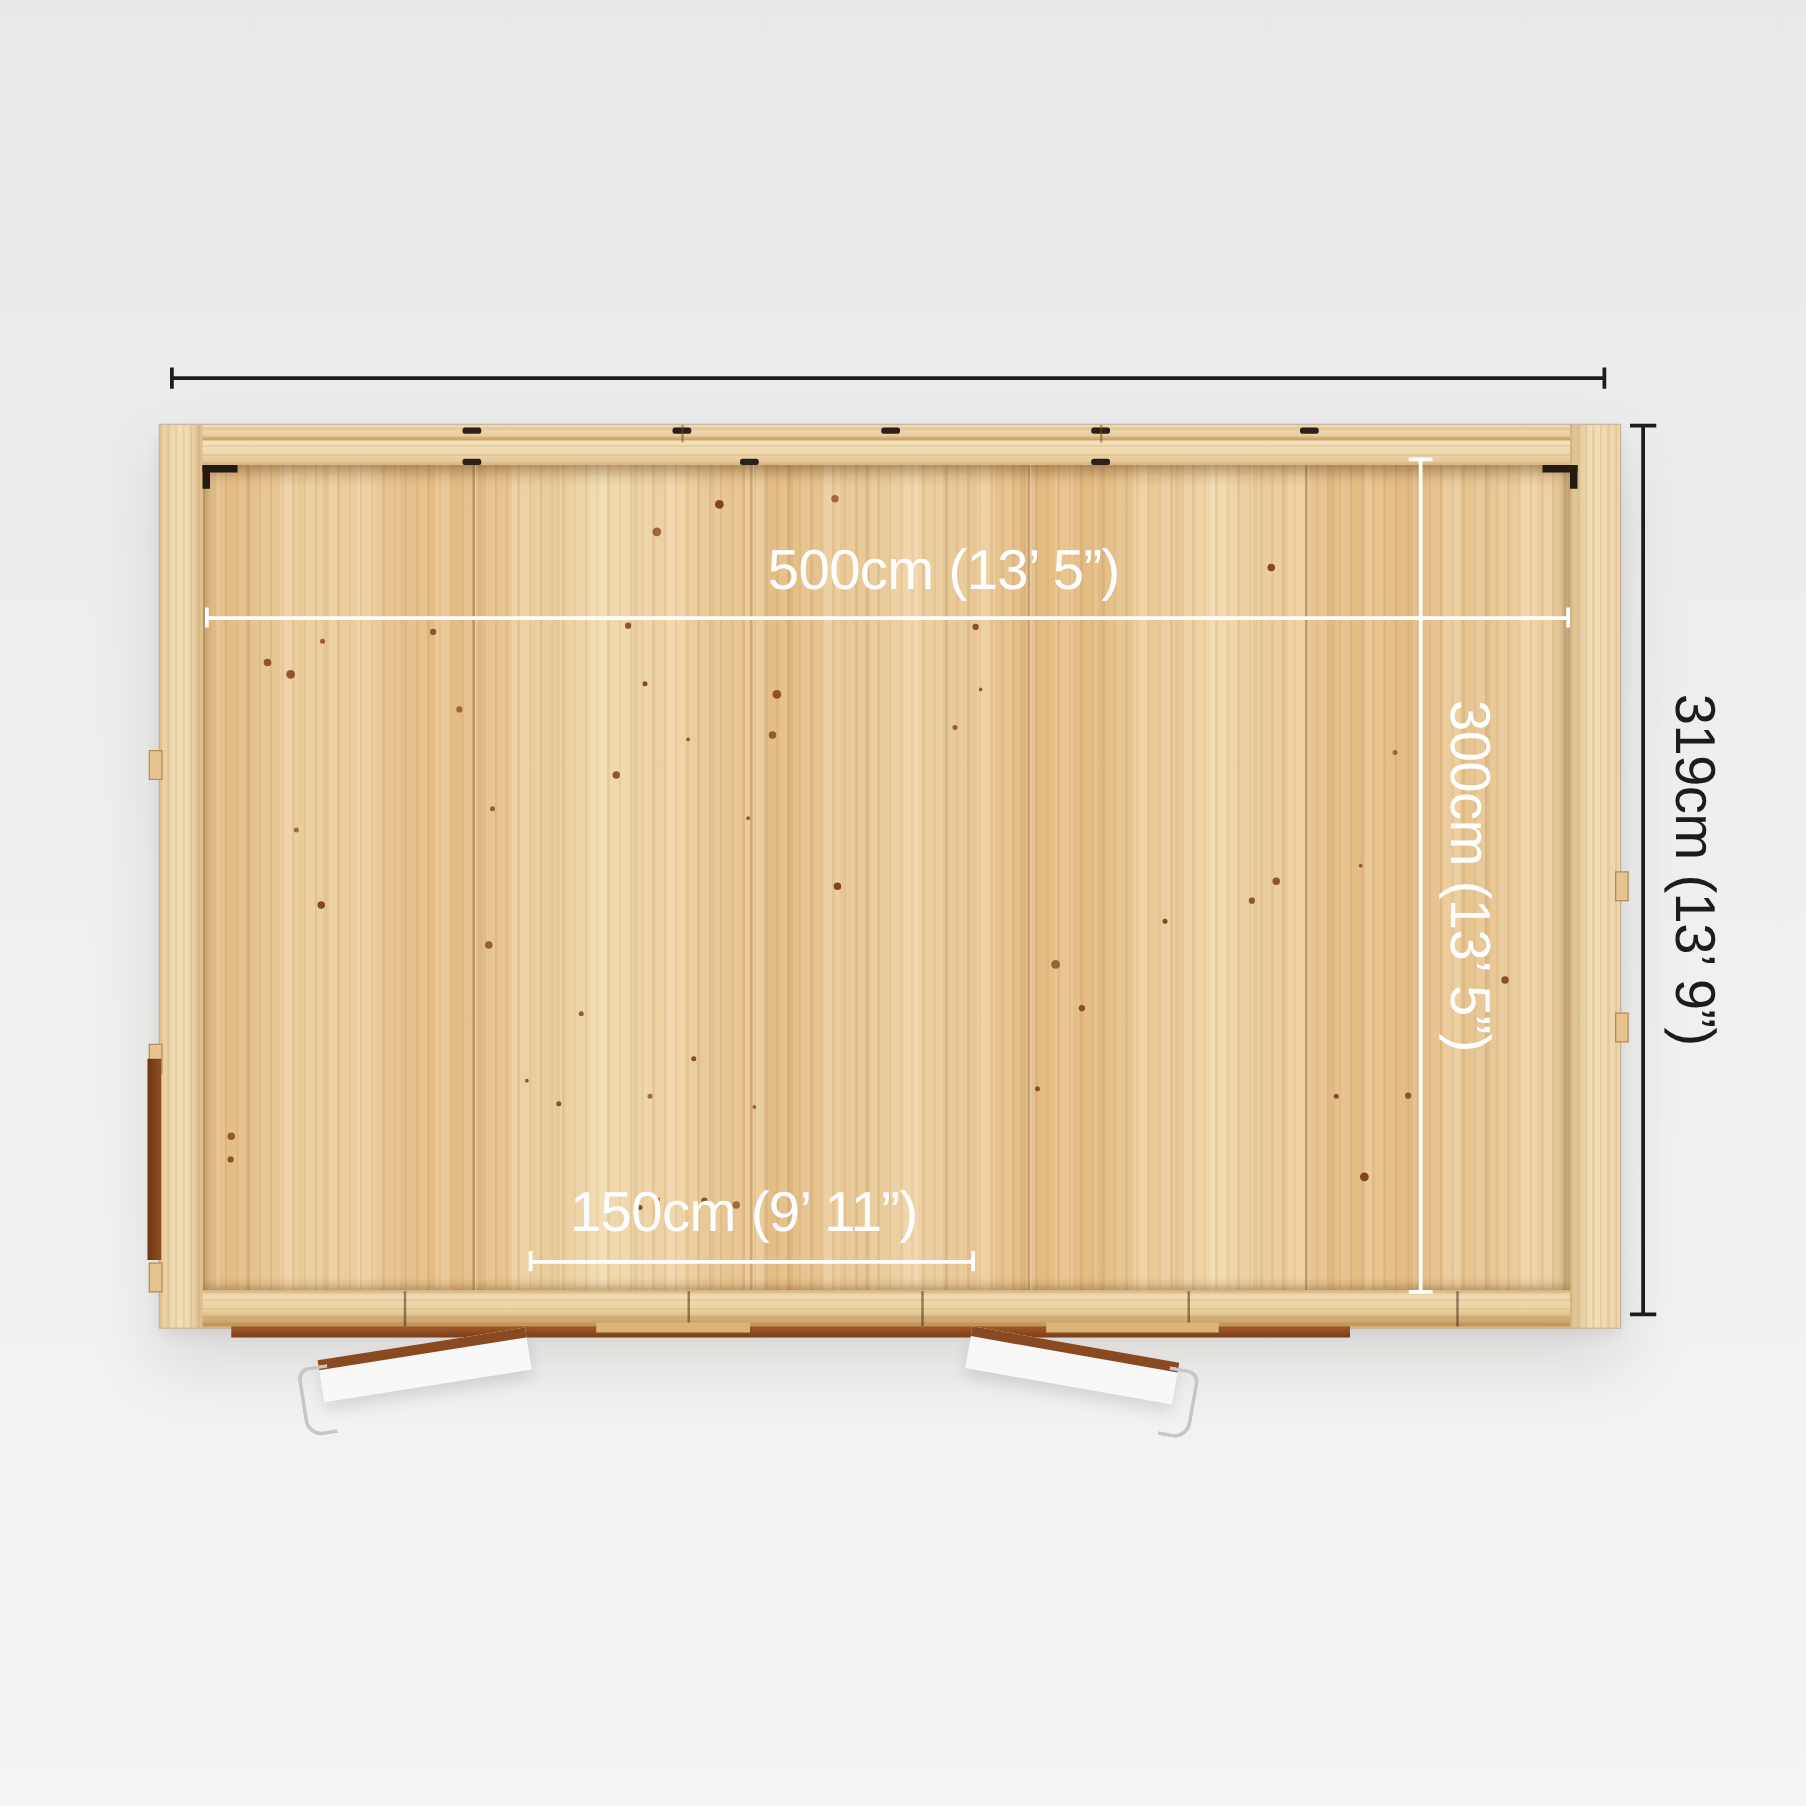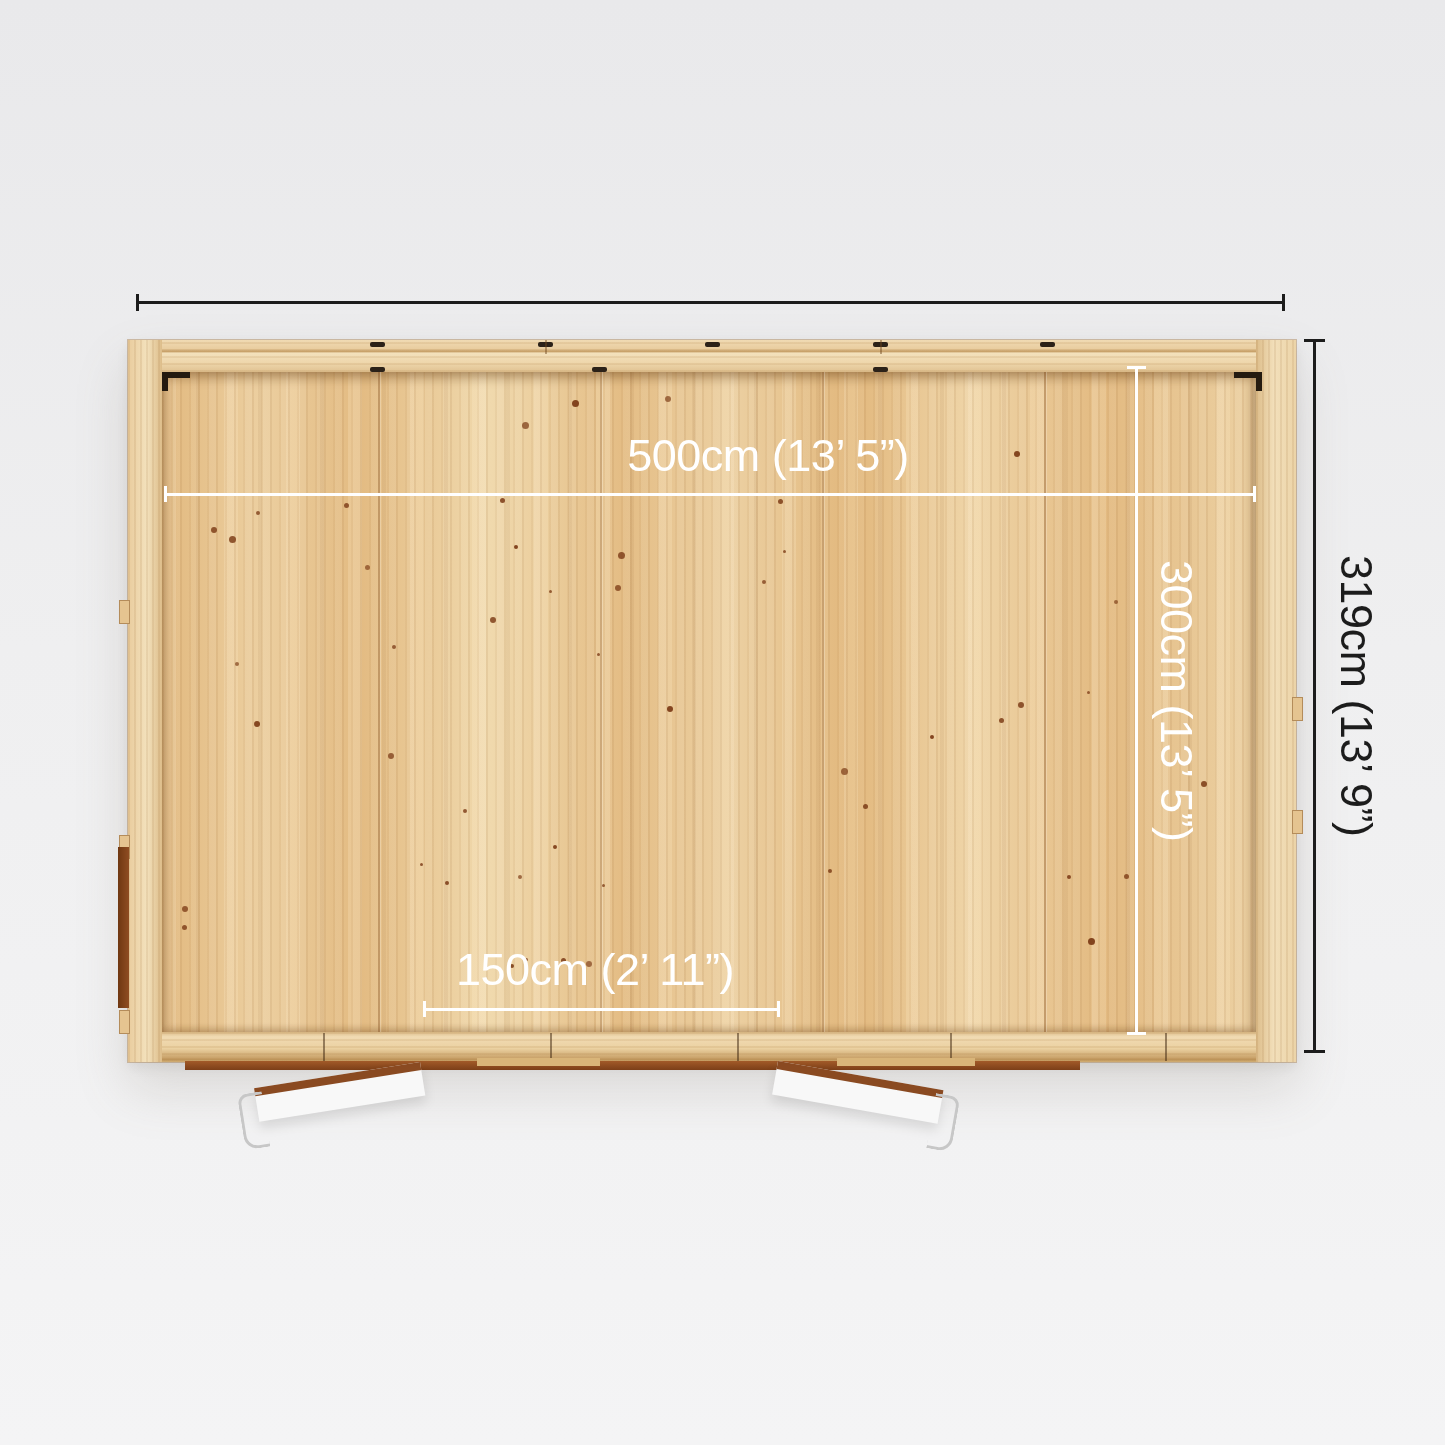--- a/index.html
+++ b/index.html
@@ -206,25 +206,25 @@
   <div class="dim-line" style="left:1282px;top:294px;width:3px;height:17px"></div>
 
   <div class="dim-line" style="left:1313px;top:340px;width:3px;height:712px"></div>
   <div class="dim-line" style="left:1304px;top:339px;width:21px;height:3px"></div>
   <div class="dim-line" style="left:1304px;top:1050px;width:21px;height:3px"></div>
   <div class="dim-label vertical" style="left:1330px;top:340px;height:712px">319cm (13’ 9”)</div>
 
   <div class="dim-line white" style="left:165px;top:493px;width:1091px;height:3px"></div>
   <div class="dim-line white" style="left:164px;top:486px;width:3px;height:16px"></div>
   <div class="dim-line white" style="left:1253px;top:486px;width:3px;height:16px"></div>
-  <div class="dim-label white" style="left:374px;top:430px;width:788px">500cm (13’ 5”)</div>
+  <div class="dim-label white" style="left:361px;top:430px;width:788px">500cm (13’ 5”)</div>
 
   <div class="dim-line white" style="left:1135px;top:367px;width:3px;height:668px"></div>
   <div class="dim-line white" style="left:1127px;top:366px;width:19px;height:3px"></div>
   <div class="dim-line white" style="left:1127px;top:1032px;width:19px;height:3px"></div>
   <div class="dim-label white vertical" style="left:1150px;top:367px;height:668px">300cm (13’ 5”)</div>
 
   <div class="dim-line white" style="left:424px;top:1008px;width:355px;height:3px"></div>
   <div class="dim-line white" style="left:423px;top:1001px;width:3px;height:16px"></div>
   <div class="dim-line white" style="left:777px;top:1001px;width:3px;height:16px"></div>
-  <div class="dim-label white" style="left:295px;top:944px;width:600px">150cm (2’ 11”)</div>
+  <div class="dim-label white" style="left:295px;top:944px;width:600px">150cm (9’ 11”)</div>
 
 </div>
 
 </body></html>

